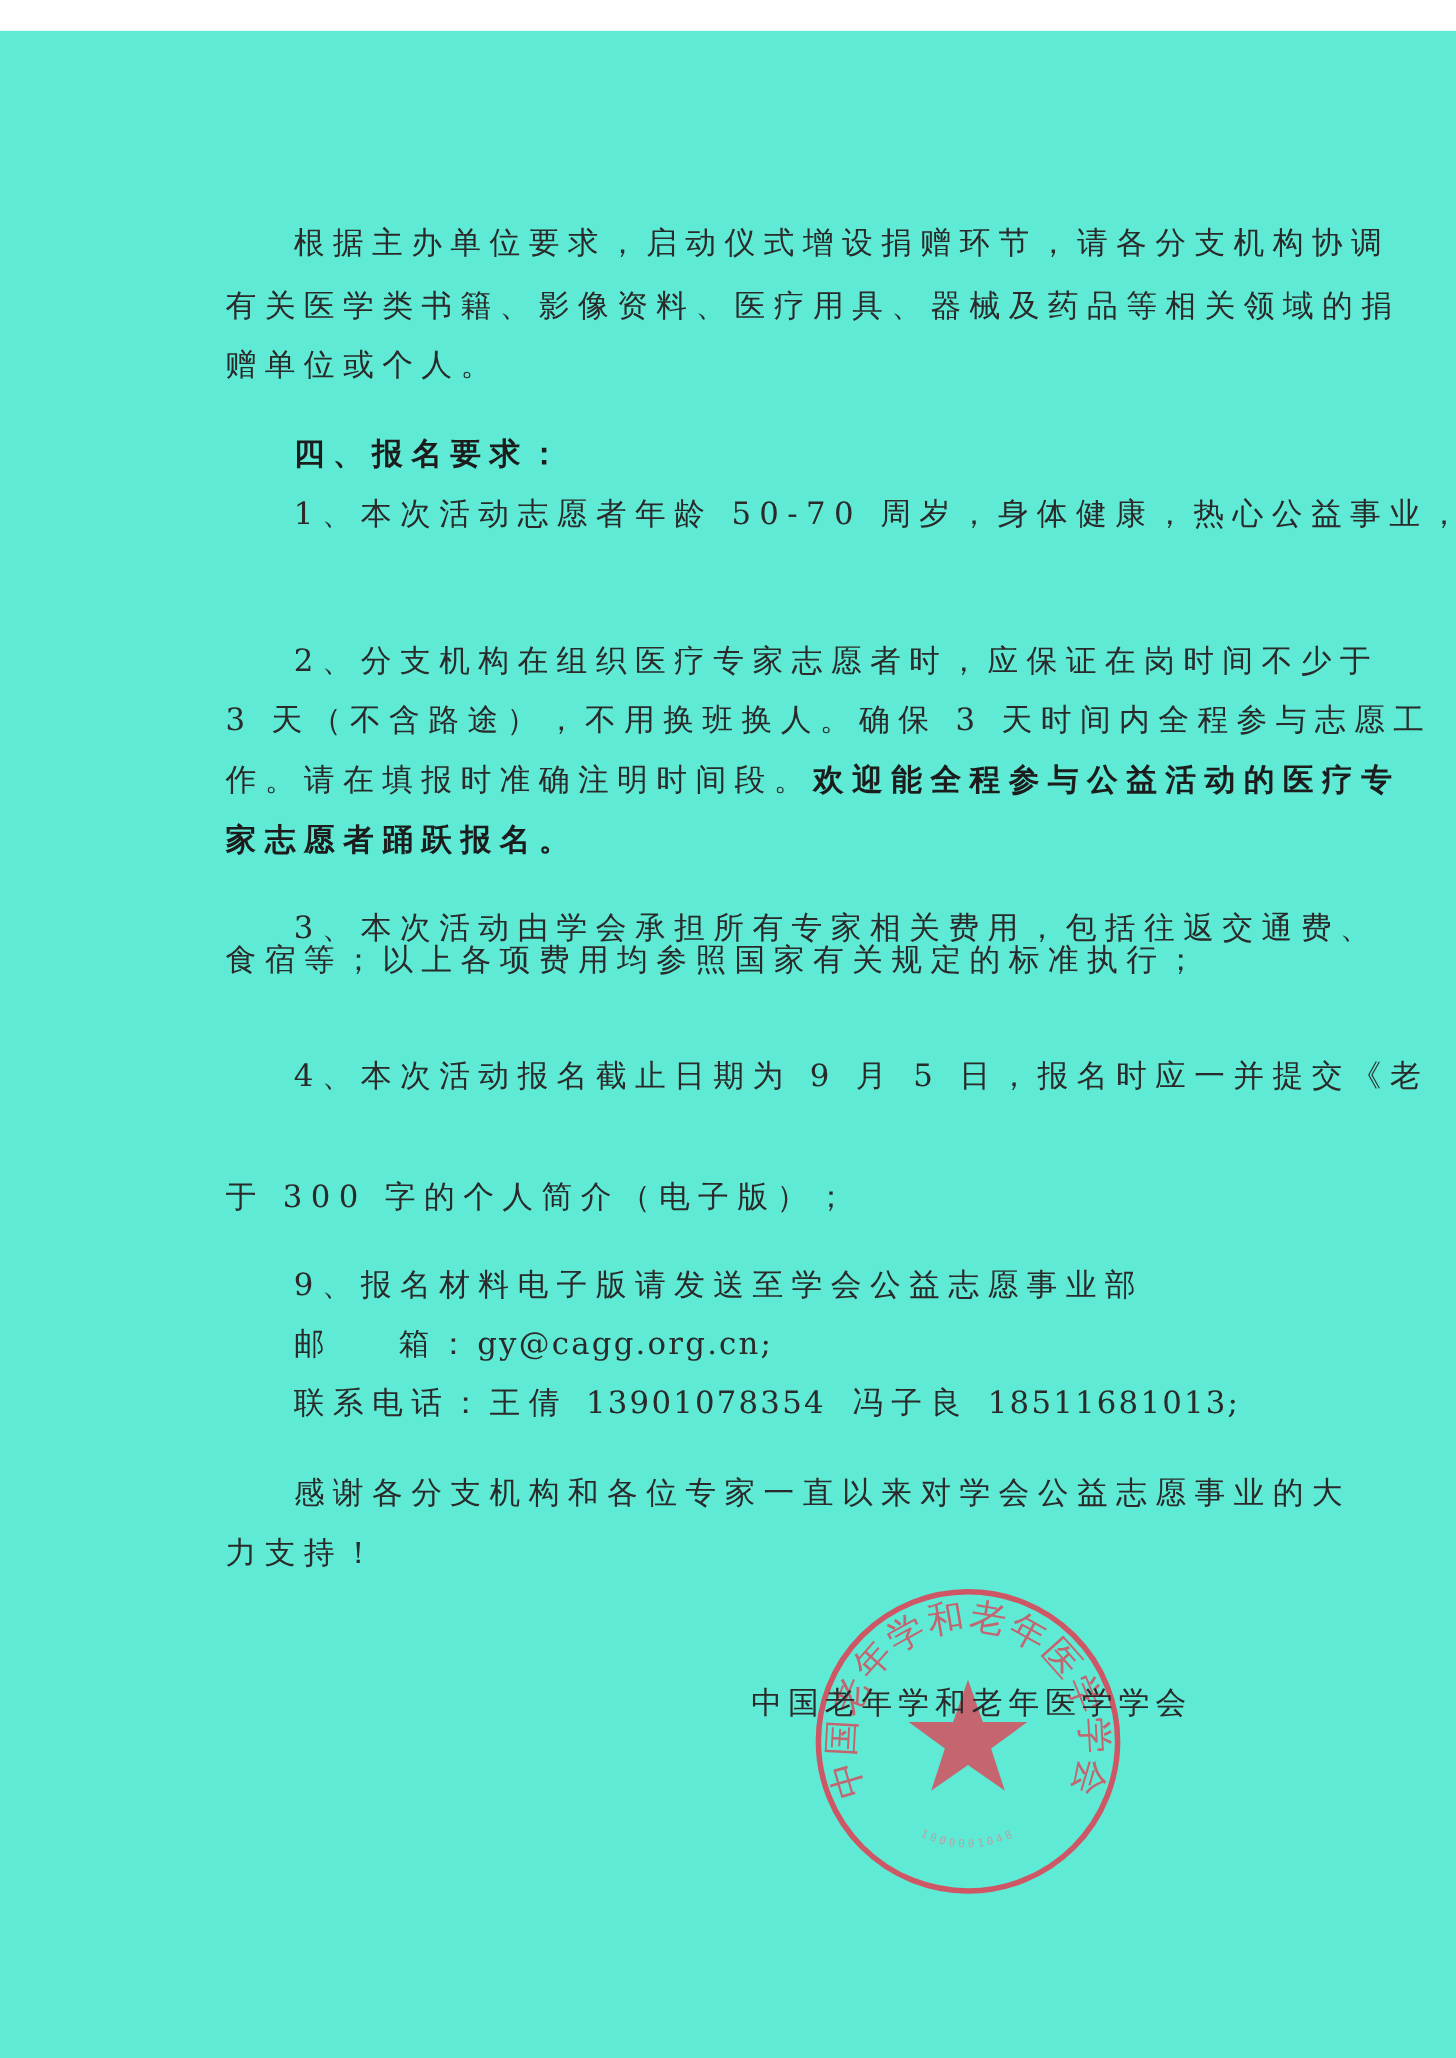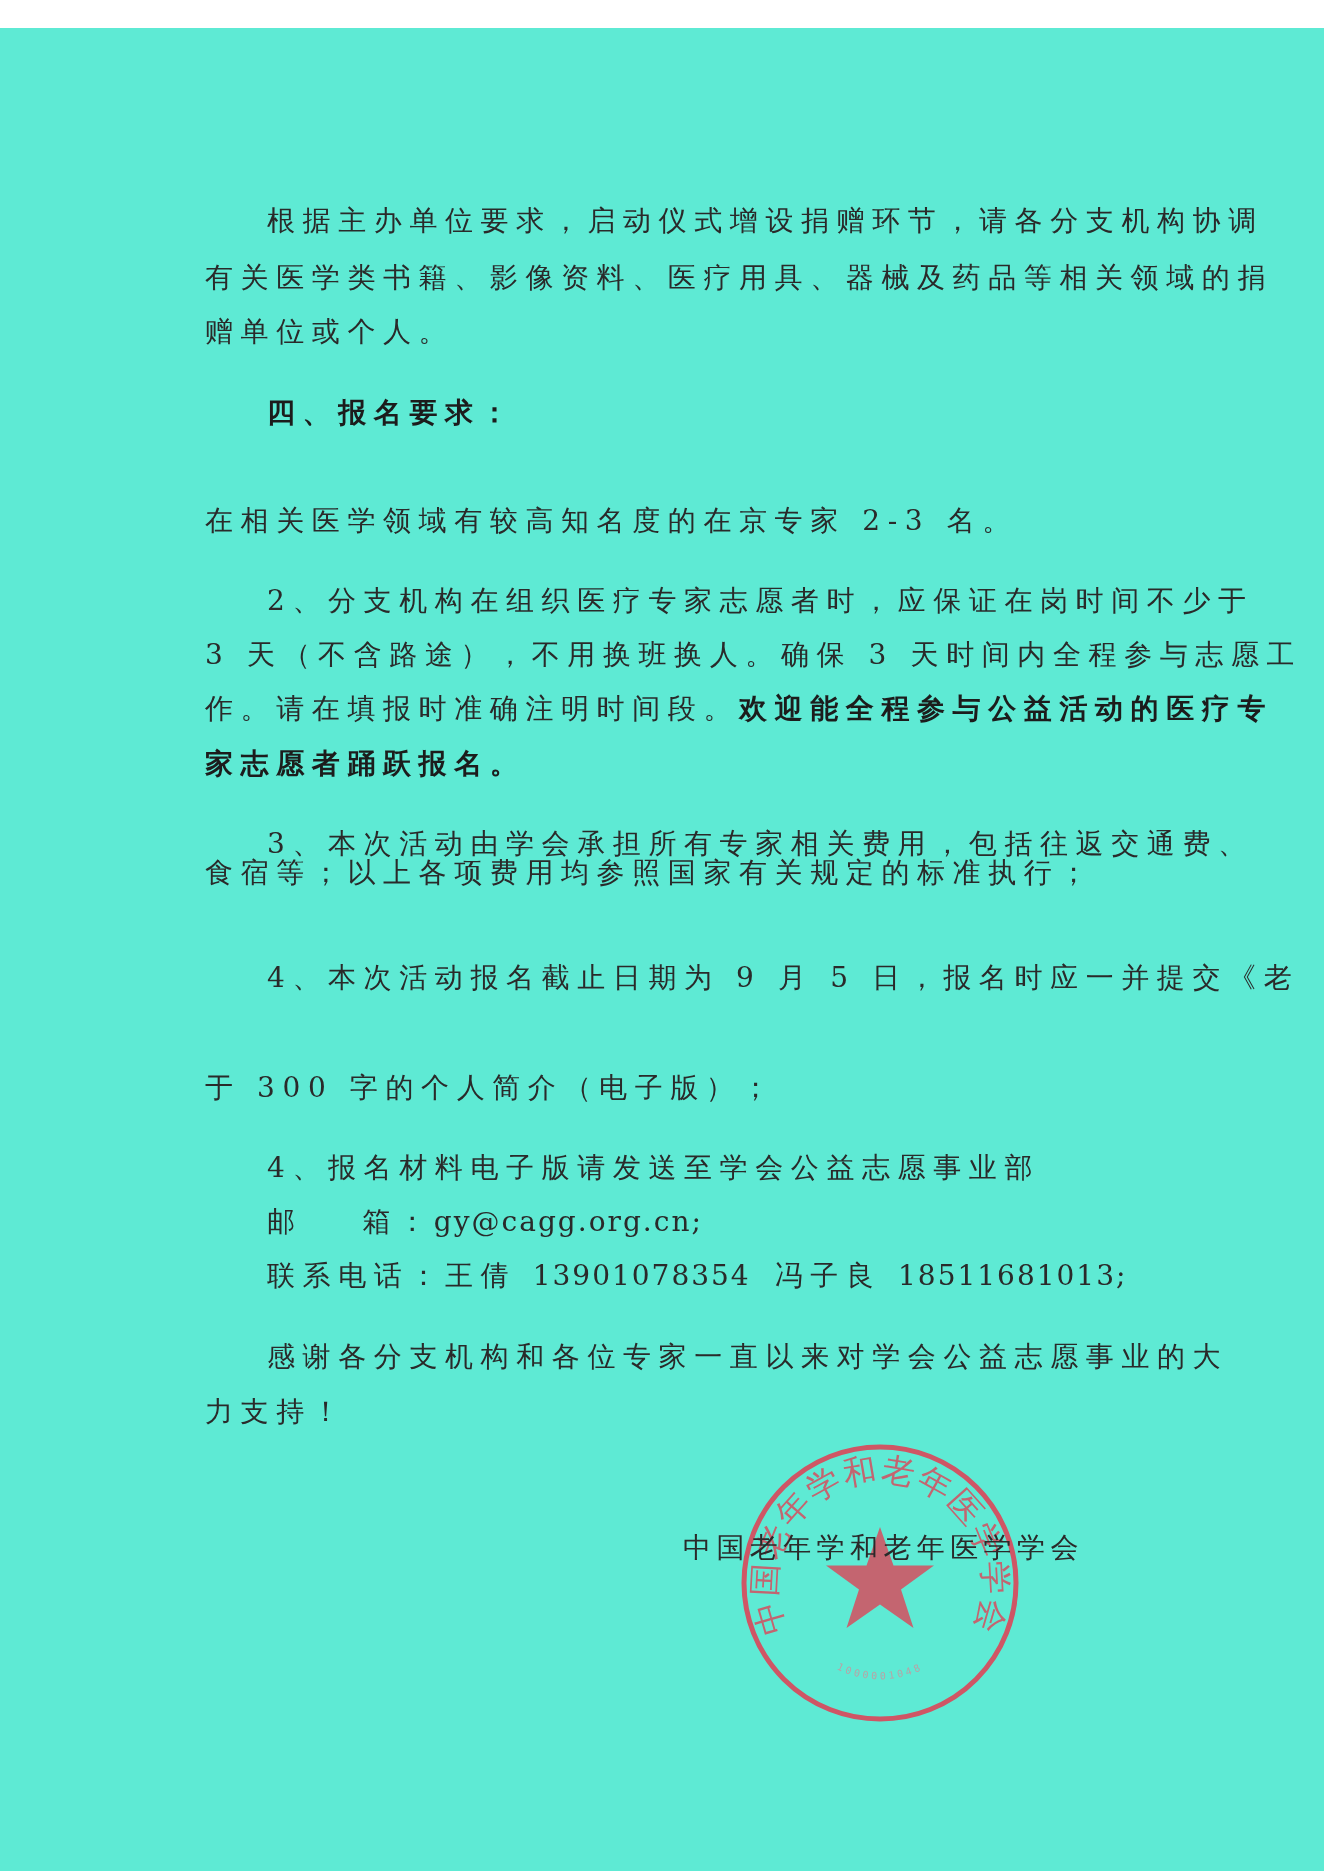--- a/index.html
+++ b/index.html
@@ -76,36 +76,36 @@
 <body>
 
 <div class="page">
 
   <div class="line indent" style="top:193px">根据主办单位要求，启动仪式增设捐赠环节，请各分支机构协调</div>
   <div class="line" style="top:250px">有关医学类书籍、影像资料、医疗用具、器械及药品等相关领域的捐</div>
   <div class="line" style="top:304px">赠单位或个人。</div>
 
   <div class="line indent heading" style="top:385px">四、报名要求：</div>
 
-  <div class="line" style="top:493px">在相关医学领域有较高知名度的在京专家 2-3 名。</div>
+  <div class="line indent" style="top:439px">1、本次活动志愿者年龄 50-70 周岁，身体健康，热心公益事业，</div>
 
   <div class="line indent" style="top:573px">2、分支机构在组织医疗专家志愿者时，应保证在岗时间不少于</div>
   <div class="line" style="top:627px">3 天（不含路途），不用换班换人。确保 3 天时间内全程参与志愿工</div>
   <div class="line" style="top:681px">
     <span>作。请在填报时准确注明时间段。</span><span class="bold">欢迎能全程参与公益活动的医疗专</span>
   </div>
   <div class="line bold" style="top:736px">家志愿者踊跃报名。</div>
 
   <div class="line indent" style="top:816px">3、本次活动由学会承担所有专家相关费用，包括往返交通费、</div>
   <div class="line" style="top:845px">食宿等；以上各项费用均参照国家有关规定的标准执行；</div>
 
   <div class="line indent" style="top:950px">4、本次活动报名截止日期为 9 月 5 日，报名时应一并提交《老</div>
   <div class="line" style="top:1060px">于 300 字的个人简介（电子版）；</div>
 
-  <div class="line indent" style="top:1140px">4、报名材料电子版请发送至学会公益志愿事业部</div>
+  <div class="line indent" style="top:1140px">9、报名材料电子版请发送至学会公益志愿事业部</div>
 
   <div class="line indent" style="top:1194px">
     <span>邮</span><span class="gap"></span><span>箱：</span><span class="mono-ish">gy@cagg.org.cn;</span>
   </div>
 
   <div class="line indent" style="top:1248px">
     <span>联系电话：</span><span>王倩</span><span> </span><span class="mono-ish">13901078354</span><span style="display:inline-block;width:24px"></span><span>冯子良</span><span> </span><span class="mono-ish">18511681013;</span>
   </div>
 
   <div class="line indent" style="top:1329px">感谢各分支机构和各位专家一直以来对学会公益志愿事业的大</div>

